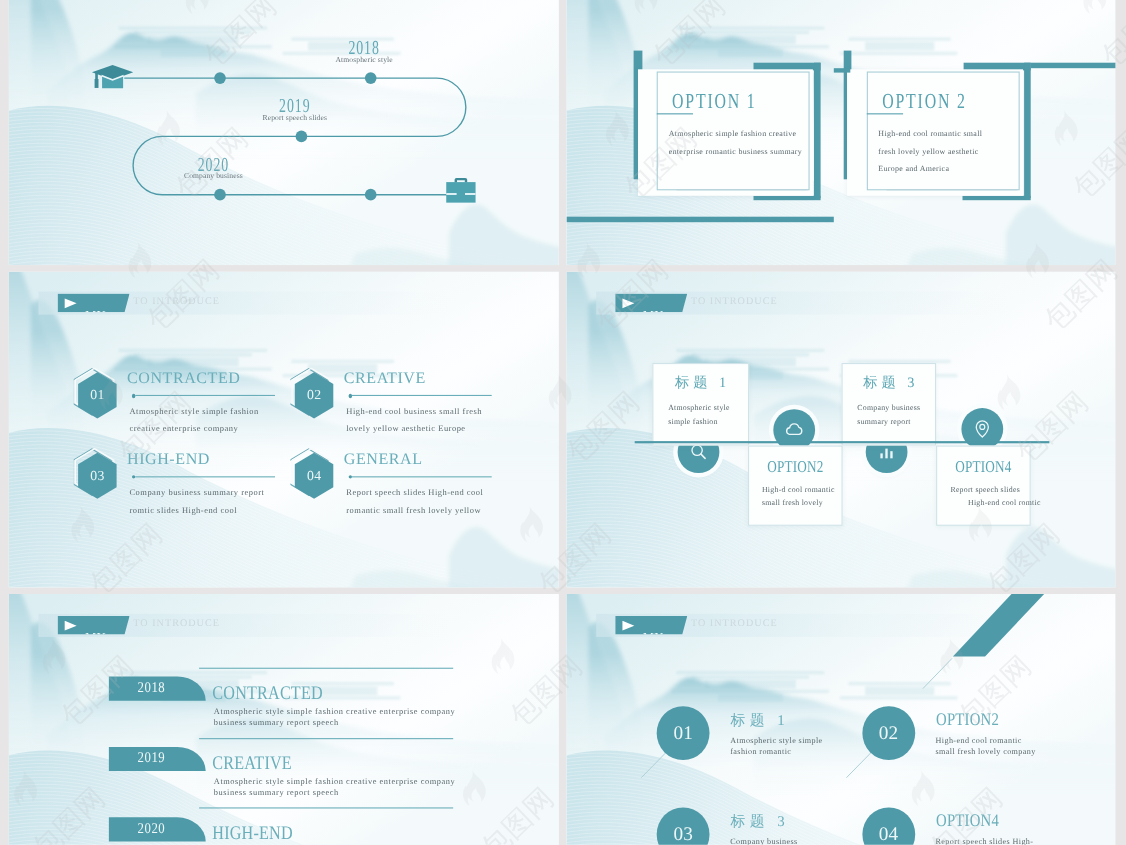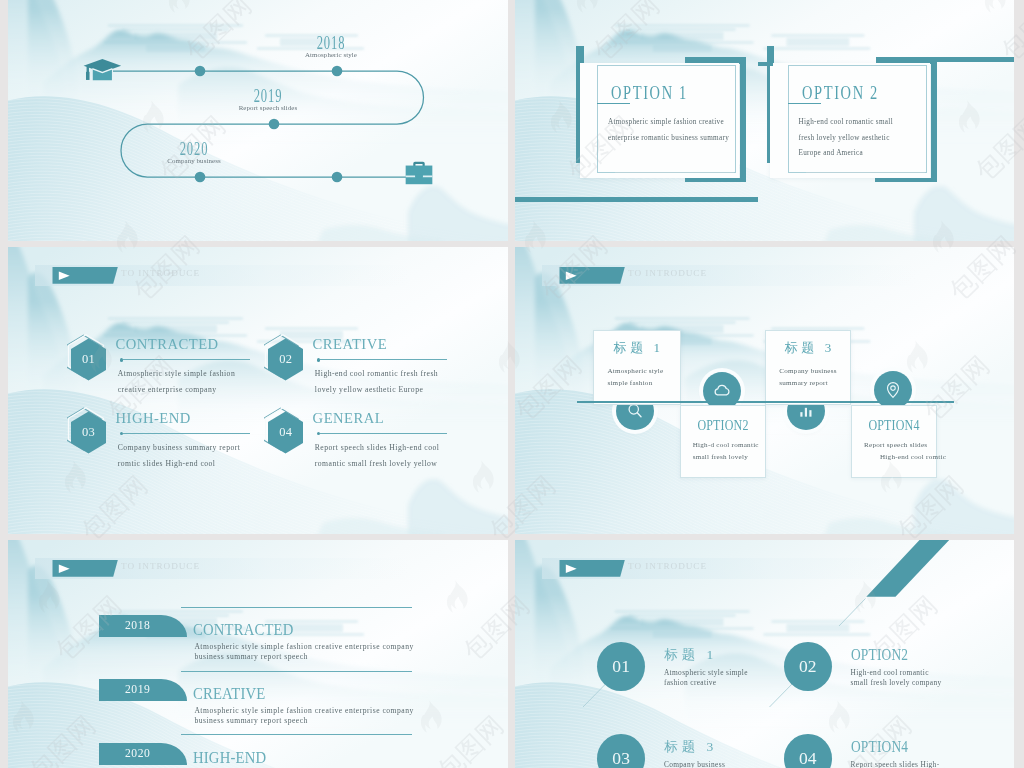--- a/index.html
+++ b/index.html
@@ -535,21 +535,21 @@
           <svg class="hex-svg" viewBox="0 0 48 52">
             <path d="M16.6 1.2 L34.1 11.7 L34.1 32.7 L16.6 43.2 L-0.9 32.7 L-0.9 11.7 Z" fill="none" stroke="#6fabb8" stroke-width="1.1"></path>
             <path d="M19.0 0.8 L36.5 11.3 L36.5 32.3 L19.0 42.8 L1.5 32.3 L1.5 11.3 Z" fill="none" stroke="#f7fbfc" stroke-width="1.2"></path>
             <path d="M21.5 4.5 L39.0 15.0 L39.0 36.0 L21.5 46.5 L4.0 36.0 L4.0 15.0 Z" fill="#4e9aa8"></path>
           </svg>
           <div class="hex-num">02</div>
         </div>
         <div class="hx-title" style="left:304.6px;top:89px">CREATIVE</div>
         <div class="hx-dot" style="left:308.9px;top:111px"></div>
         <div class="hx-rule" style="left:311.8px;top:112.3px;width:127.3px"></div>
-        <div class="hx-line" style="left:306.8px;top:119px">High-end cool romantic fresh fresh</div>
+        <div class="hx-line" style="left:306.8px;top:119px">High-end cool business small fresh</div>
         <div class="hx-line" style="left:306.8px;top:135px">lovely yellow aesthetic Europe</div>
         <div class="hexitem" style="left:59.1px;top:160.4px">
           <svg class="hex-svg" viewBox="0 0 48 52">
             <path d="M16.6 1.2 L34.1 11.7 L34.1 32.7 L16.6 43.2 L-0.9 32.7 L-0.9 11.7 Z" fill="none" stroke="#6fabb8" stroke-width="1.1"></path>
             <path d="M19.0 0.8 L36.5 11.3 L36.5 32.3 L19.0 42.8 L1.5 32.3 L1.5 11.3 Z" fill="none" stroke="#f7fbfc" stroke-width="1.2"></path>
             <path d="M21.5 4.5 L39.0 15.0 L39.0 36.0 L21.5 46.5 L4.0 36.0 L4.0 15.0 Z" fill="#4e9aa8"></path>
           </svg>
           <div class="hex-num">03</div>
         </div>
         <div class="hx-title" style="left:107.5px;top:162.9px">HIGH-END</div>
@@ -1027,21 +1027,21 @@
           <path d="M91.5,143 L68,167" stroke="#aed0d8" stroke-width="0.9" fill="none"></path>
           <path d="M278,143 L254.5,167" stroke="#aed0d8" stroke-width="0.9" fill="none"></path>
           <path d="M91.5,235 L68,259" stroke="#aed0d8" stroke-width="0.9" fill="none"></path>
           <path d="M278,235 L254.5,259" stroke="#aed0d8" stroke-width="0.9" fill="none"></path>
         </svg>
         <div class="nc" style="left:82.4px;top:102.1px">
           <span>01</span>
         </div>
         <div class="nctitle cn" style="left:149.2px;top:105.6px">标题 1</div>
         <div class="ncline" style="left:148.9px;top:127.4px">Atmospheric style simple</div>
-        <div class="ncline" style="left:148.9px;top:137.2px">fashion creative</div>
+        <div class="ncline" style="left:148.9px;top:137.2px">fashion romantic</div>
         <div class="nc" style="left:269px;top:102.1px">
           <span>02</span>
         </div>
         <div class="nctitle en" style="left:335.8px;top:105.6px">OPTION2</div>
         <div class="ncline" style="left:335.5px;top:127.4px">High-end cool romantic</div>
         <div class="ncline" style="left:335.5px;top:137.2px">small fresh lovely company</div>
         <div class="nc" style="left:82.4px;top:194px">
           <span>03</span>
         </div>
         <div class="nctitle cn" style="left:149.2px;top:197.5px">标题 3</div>

